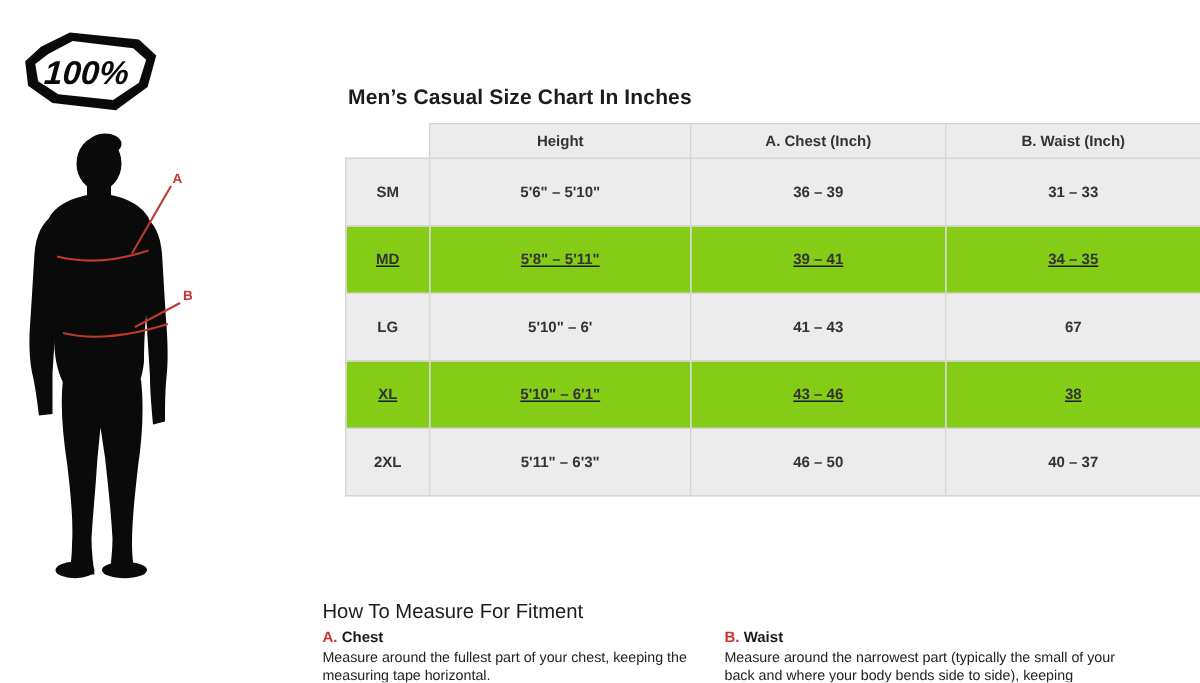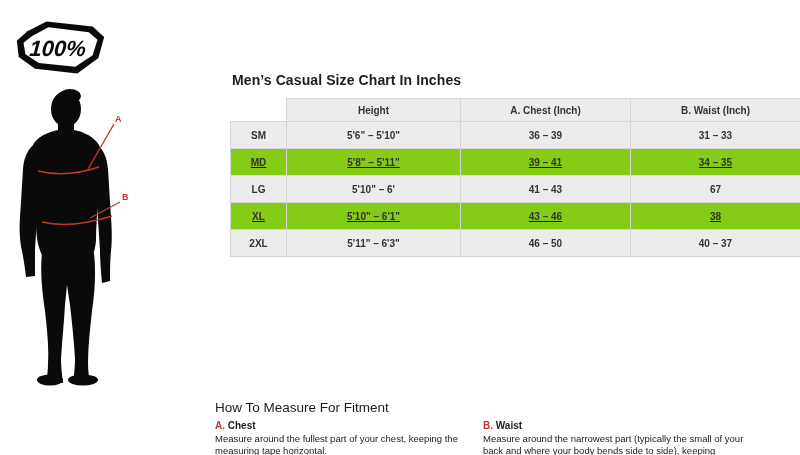--- a/index.html
+++ b/index.html
@@ -9,30 +9,30 @@
     overflow:hidden; font-family:"Liberation Sans", sans-serif; color:#1a1a1a;
   }
 
   
   .logo { position:absolute; left:12px; top:16px; width:96px; height:64px; }
 
   
   .figure { position:absolute; left:0px; top:85px; width:200px; height:315px; }
 
   
-  .content { position:absolute; left:213px; top:72px; width:572px;padding-left:17px; }
+  .content { position:absolute; left:213px; top:56px; width:572px;padding-left:17px; }
   .chart-title { font-size:14px; font-weight:bold; color:#1c1c1c; margin:0 0 10px 2px; letter-spacing:0.1px; }
   table.size-chart { width:570px; border-collapse:collapse; table-layout:fixed; }
   table.size-chart th, table.size-chart td {
     border:1px solid #d6d6d6; text-align:center; vertical-align:middle;
     font-size:10px; font-weight:bold; color:#333333;
   }
   table.size-chart thead th { height:23px; background:#ececec;margin-top:36px; }
   table.size-chart thead th.corner { border:none; background:#ffffff; }
-  table.size-chart tbody th, table.size-chart tbody td { height:27px; }
+  table.size-chart tbody th, table.size-chart tbody td { height:45px; }
   table.size-chart tbody tr.shade { background:#ececec; }
   table.size-chart tbody tr.plain { background:#84cc16;text-decoration:underline; }
 
   
   .measure { position:absolute; left:213px; top:400px; width:575px; }
   .measure-title { font-size:13.5px; font-weight:normal; color:#1c1c1c; margin:0 0 5px 2px; }
   .measure-cols { display:flex; margin-left:2px; }
   .measure-item { }
   .measure-item.col-a { width:258px; }
   .measure-item.col-b { width:280px; margin-left:10px; }

